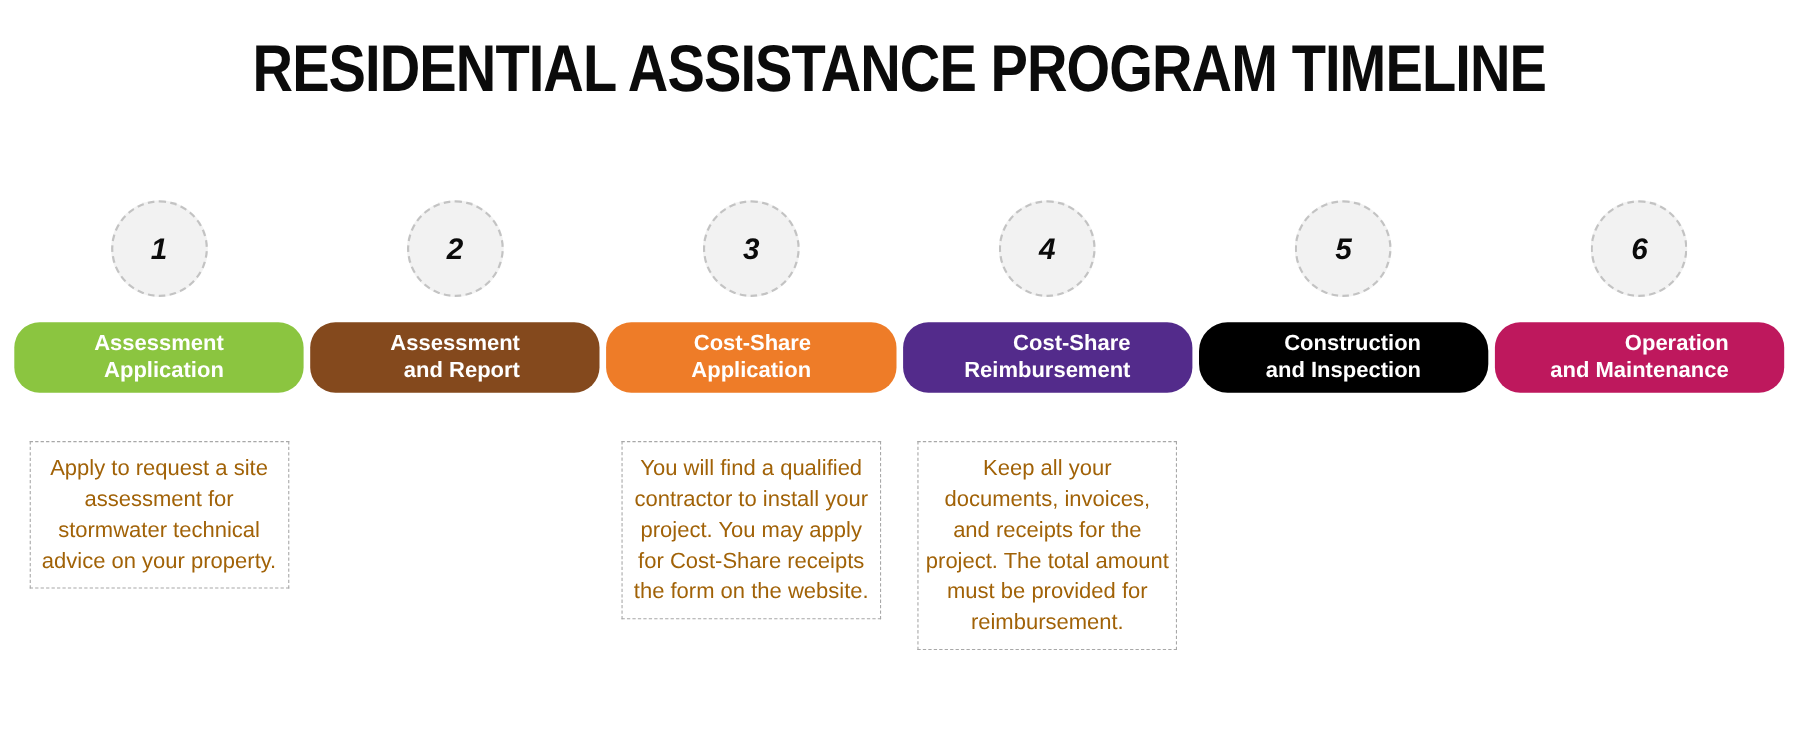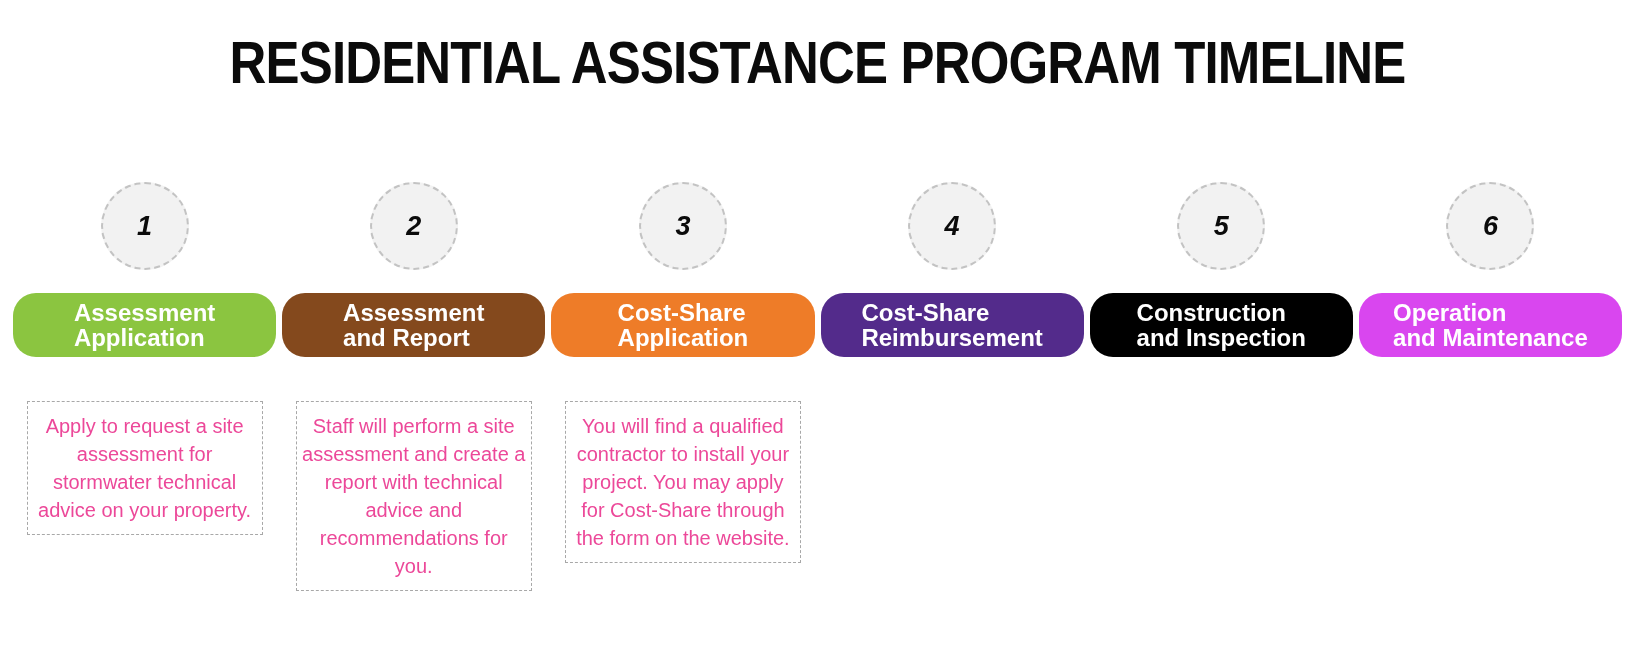--- a/index.html
+++ b/index.html
@@ -60,37 +60,37 @@
     color: #0b0b0b;
   }
   .pill {
     align-self: stretch;
     margin: 0 3px;
     height: 64px;
     border-radius: 23px;
     display: flex;
     align-items: center;
     justify-content: center;
-    text-align: left;
+    text-align: right;
     color: #ffffff;
     font-weight: bold;
-    font-size: 24px;
+    font-size: 20px;
     line-height: 25px;
     white-space: pre-line;
   }
   .desc {
     box-sizing: border-box;
     margin-top: 44px;
     width: 236px;
     border: 1px dashed #a8a8a8;
     padding: 10px 5px;
     text-align: center;
     font-size: 20px;
     line-height: 28px;
-    color: #ec4899;
+    color: #a16207;
   }
 </style>
 </head>
 <body>
 
 <div class="canvas">
 
   <h1 class="title">RESIDENTIAL ASSISTANCE PROGRAM TIMELINE</h1>
 
   <div class="timeline">
@@ -103,50 +103,50 @@
 Application</div>
       <div class="desc">Apply to request a site assessment for stormwater technical advice on your property.</div>
     </div>
 
     <div class="step">
       <div class="circle">
         <span class="num">2</span>
       </div>
       <div class="pill" style="background-color: rgb(132, 73, 29);">Assessment
 and Report</div>
-      <div class="desc">Staff will perform a site assessment and create a report with technical advice and recommendations for you.</div>
     </div>
 
     <div class="step">
       <div class="circle">
         <span class="num">3</span>
       </div>
       <div class="pill" style="background-color: rgb(238, 124, 40);">Cost-Share
 Application</div>
-      <div class="desc">You will find a qualified contractor to install your project. You may apply for Cost-Share through the form on the website.</div>
+      <div class="desc">You will find a qualified contractor to install your project. You may apply for Cost-Share receipts the form on the website.</div>
     </div>
 
     <div class="step">
       <div class="circle">
         <span class="num">4</span>
       </div>
       <div class="pill" style="background-color: rgb(83, 43, 139);">Cost-Share
 Reimbursement</div>
+      <div class="desc">Keep all your documents, invoices, and receipts for the project. The total amount must be provided for reimbursement.</div>
     </div>
 
     <div class="step">
       <div class="circle">
         <span class="num">5</span>
       </div>
-      <div class="pill" style="background-color: rgb(0, 0, 0);">Construction
+      <div class="pill" style="background-color: rgb(0, 0, 0); border-radius: 26px;">Construction
 and Inspection</div>
     </div>
 
     <div class="step">
       <div class="circle">
         <span class="num">6</span>
       </div>
-      <div class="pill" style="background-color: #d946ef;">Operation
+      <div class="pill" style="background-color: #be185d;">Operation
 and Maintenance</div>
     </div>
 
   </div>
 </div>
 
 </body></html>

